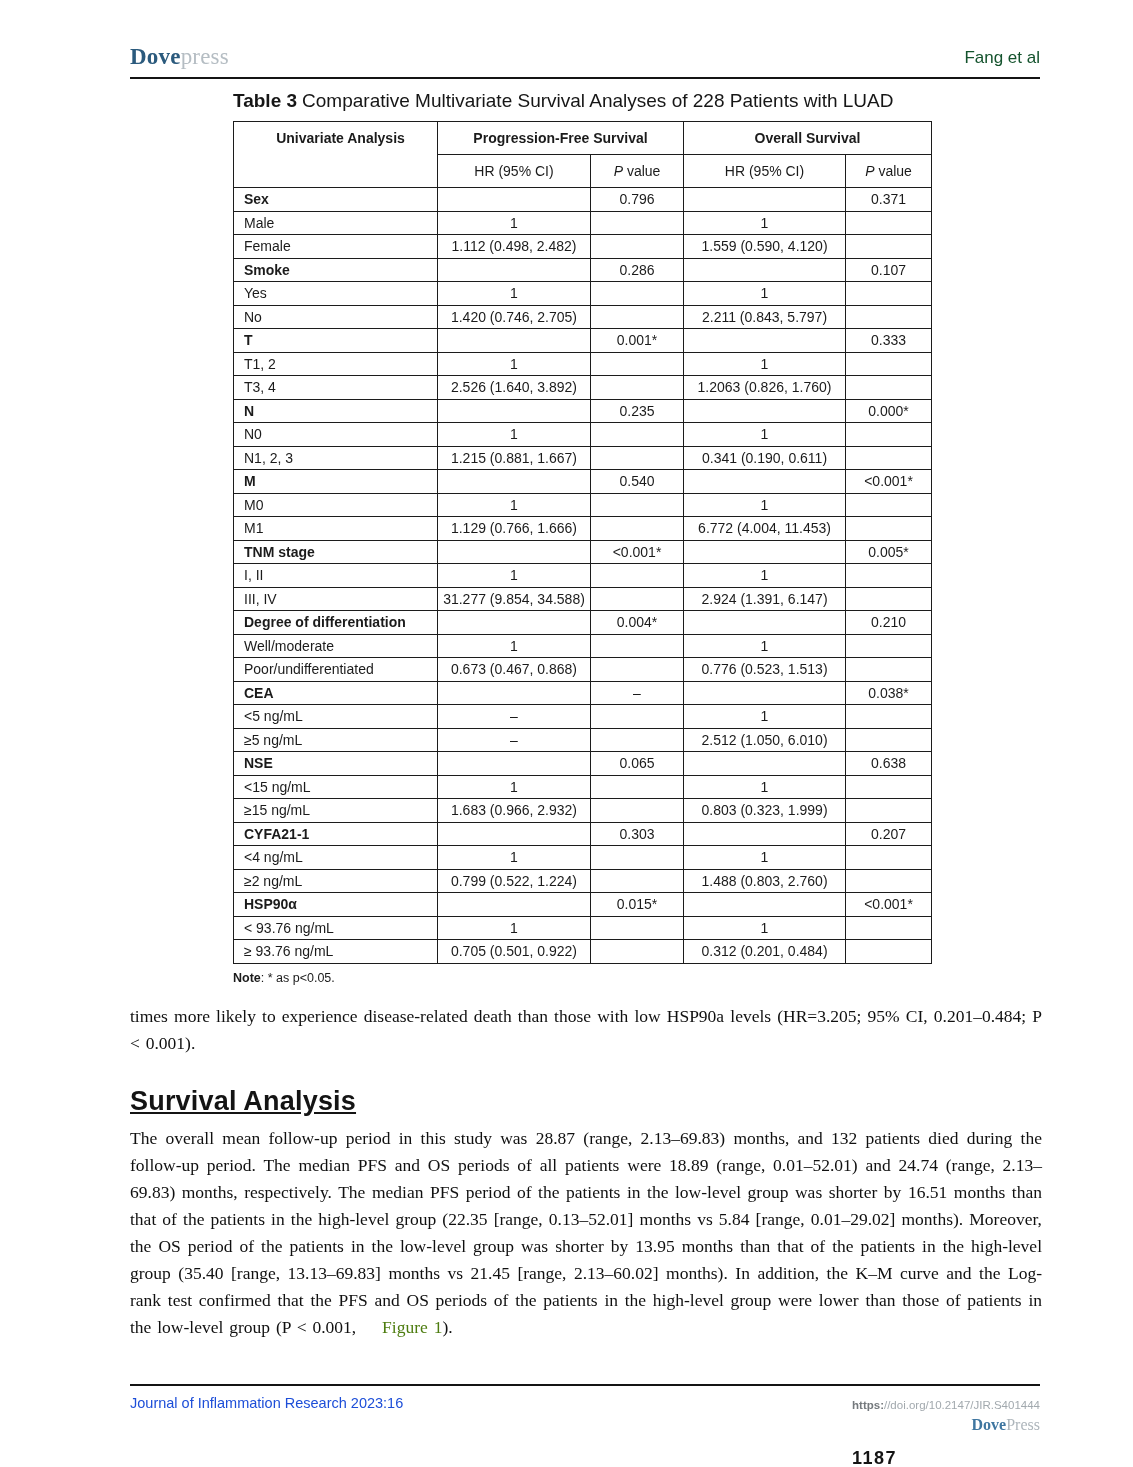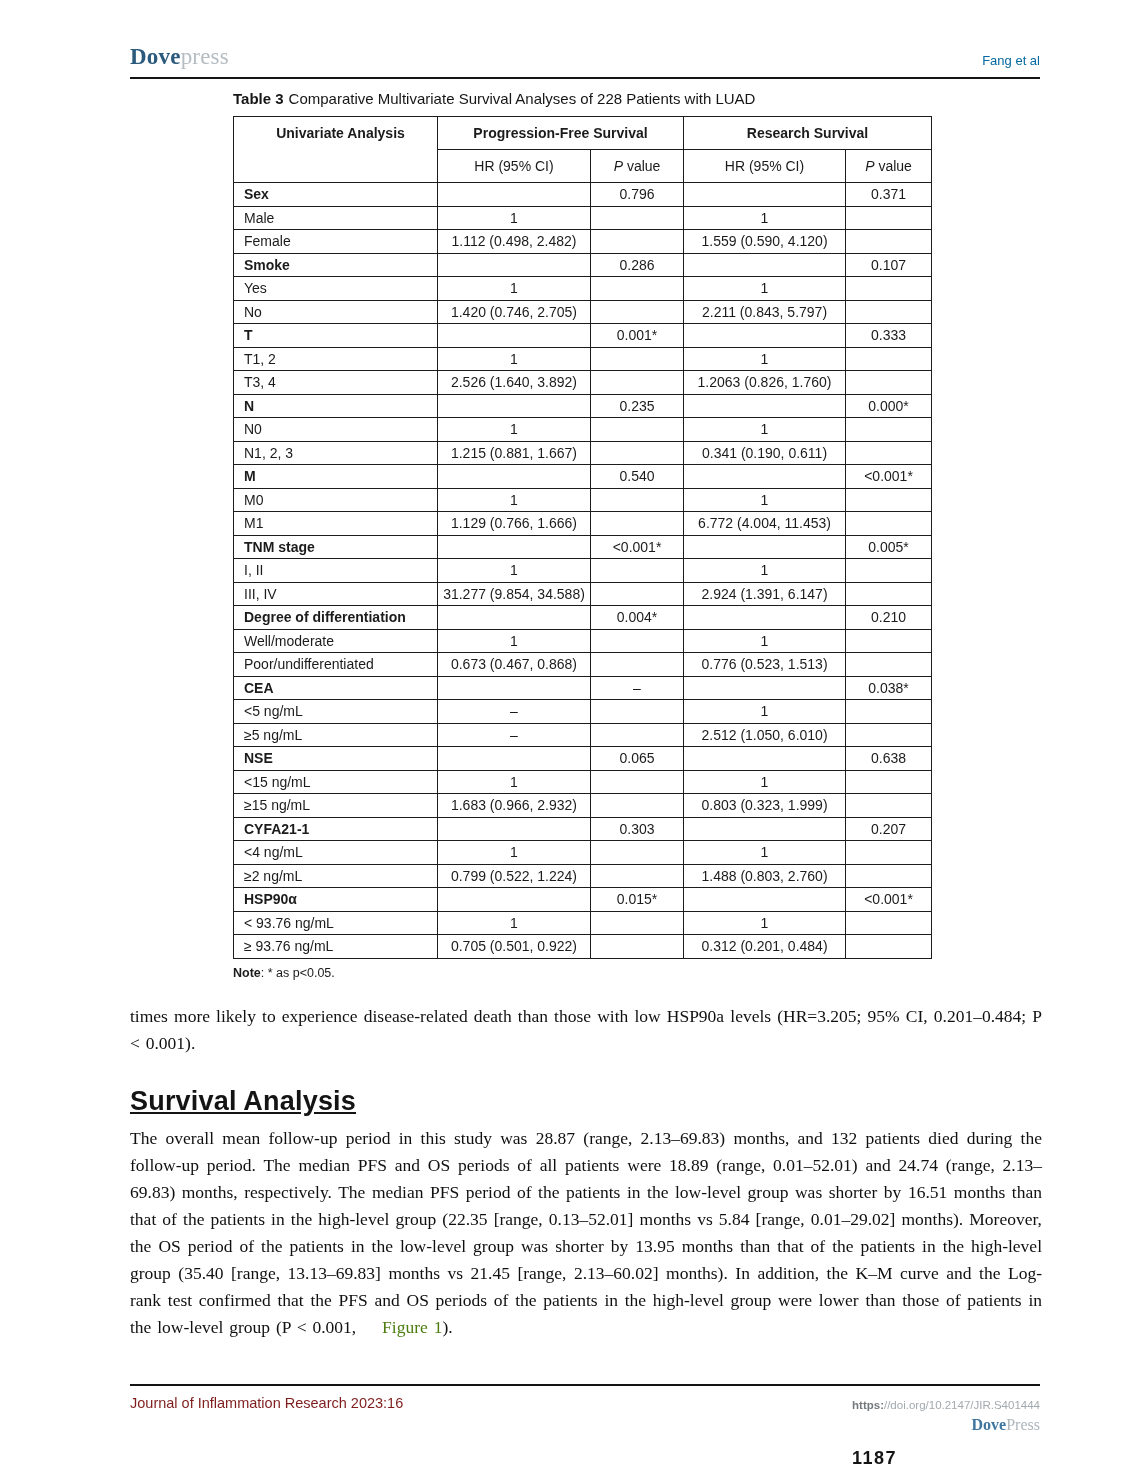--- a/index.html
+++ b/index.html
@@ -16,25 +16,25 @@
   
   .header {
     position:absolute; top:44px; left:130px; width:910px;
     display:flex; justify-content:space-between; align-items:flex-end;
     border-bottom:2px solid #141414;
     padding-bottom:7px;
   }
   .logo { font-family:"Liberation Serif", serif; font-size:23px; letter-spacing:.2px; }
   .logo .dove  { color:#2b5a7d; font-weight:bold; }
   .logo .press { color:#b5bdc3; }
-  .running-author { font-size:13px; color:#0369a1; padding-bottom:2px; }
+  .running-author { font-size:17px; color:#14532d; padding-bottom:2px; }
 
   
   .table-wrap { position:absolute; top:90px; left:233px; width:700px; }
-  .table-title { font-size:15px; color:#161616; margin-bottom:9px; }
+  .table-title { font-size:19px; color:#161616; margin-bottom:9px; }
   .table-title b { margin-right:5px; }
   table.stat { border-collapse:collapse; width:698px; table-layout:fixed; }
   table.stat th, table.stat td {
     border:1.5px solid #1c1c1c;
     font-size:14px;
     overflow:hidden;
     white-space:nowrap;
   }
   th.group { height:33px; text-align:center; font-weight:bold; font-size:14.5px; }
   th.rowhead { text-align:center; padding-left:10px; vertical-align:top; padding-top:8px; font-size:14.5px; }
@@ -66,21 +66,21 @@
   .para2 { top:1125px; }
   .fig-link { color:#4d7c0f; text-decoration:none; cursor:pointer;margin-left:20px; }
 
   
   .footer {
     position:absolute; top:1384px; left:130px; width:910px;
     border-top:2.5px solid #141414;
     padding-top:9px;
     display:flex; justify-content:space-between; align-items:flex-start;
   }
-  .journal-ref { font-size:14.5px; color:#7f1d1d; }
+  .journal-ref { font-size:14.5px; color:#1d4ed8; }
   .footer-right { display:flex; align-items:flex-start; gap:14px;flex-direction:column; }
   .doi-block { text-align:right; }
   .doi { font-size:11.5px; color:#a2a9ae; text-decoration:none; cursor:pointer; }
   .doi b { color:#74797d; }
   .dovepress-mark { margin-top:3px; font-family:"Liberation Serif", serif; font-size:16px; }
   .dovepress-mark .dove { color:#3f76a0; font-weight:bold; }
   .dovepress-mark .press{ color:#adb5bb; }
   .page-num { font-size:18px; font-weight:bold; letter-spacing:1.5px; color:#141414; }
 </style>
 </head>
@@ -104,21 +104,21 @@
         <col style="width:204px">
           <col style="width:153px">
           <col style="width:93px">
           <col style="width:162px">
           <col style="width:86px">
       </colgroup>
       <thead>
         <tr>
           <th class="rowhead" rowspan="2">Univariate Analysis</th>
           <th class="group" colspan="2">Progression-Free Survival</th>
-          <th class="group" colspan="2">Research Survival</th>
+          <th class="group" colspan="2">Overall Survival</th>
         </tr>
         <tr>
           <th class="sub">HR (95% CI)</th>
           <th class="sub"><i>P</i><span> value</span></th>
           <th class="sub">HR (95% CI)</th>
           <th class="sub"><i>P</i><span> value</span></th>
         </tr>
       </thead>
       <tbody>
       <tr>

